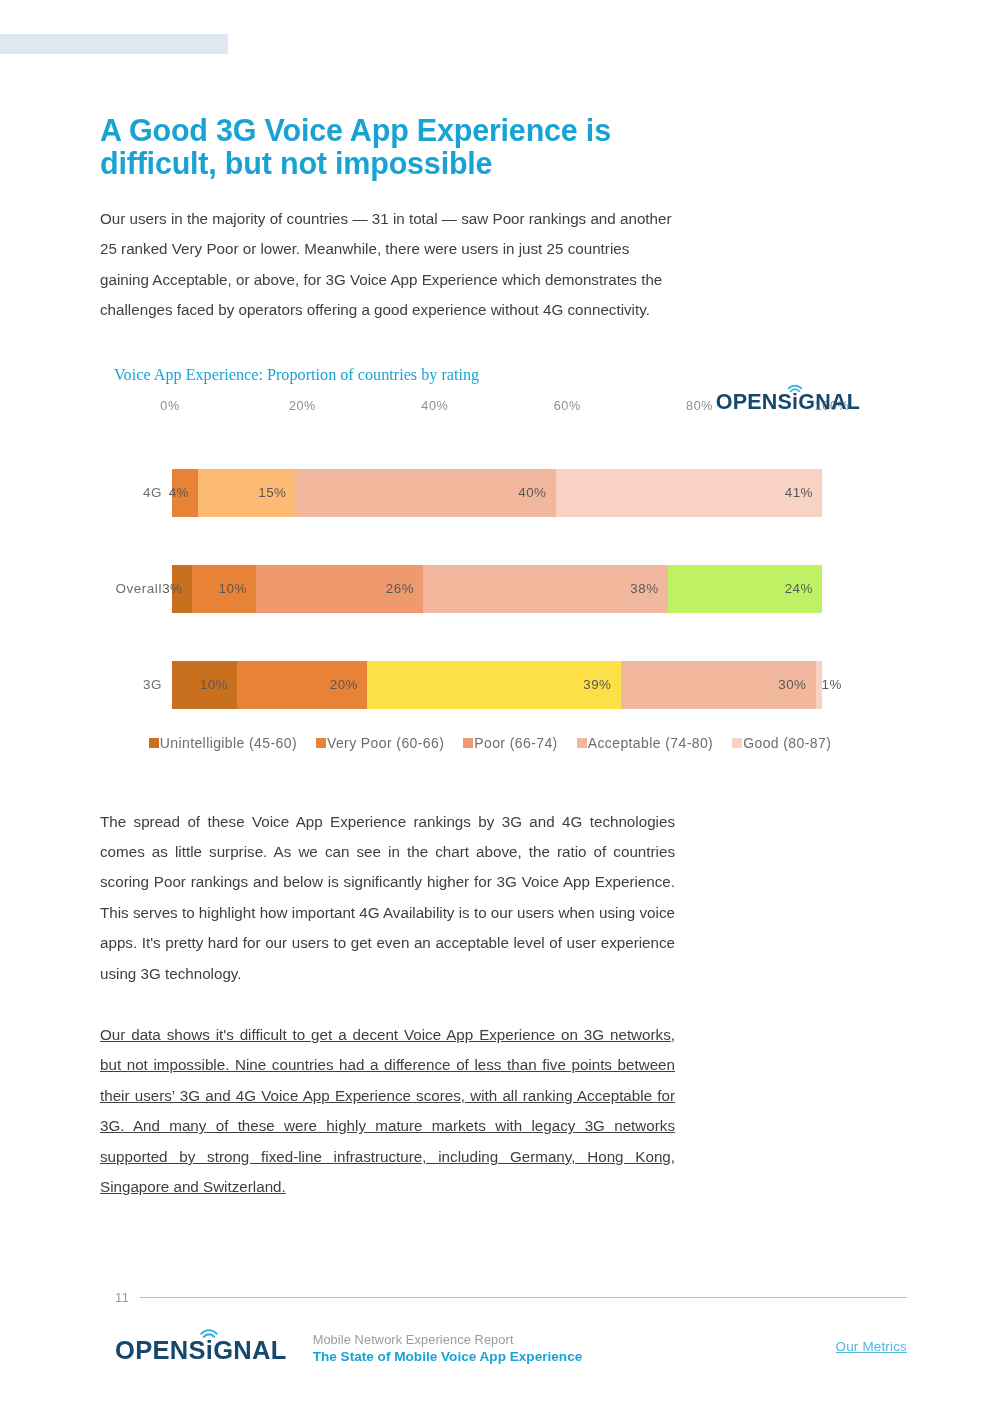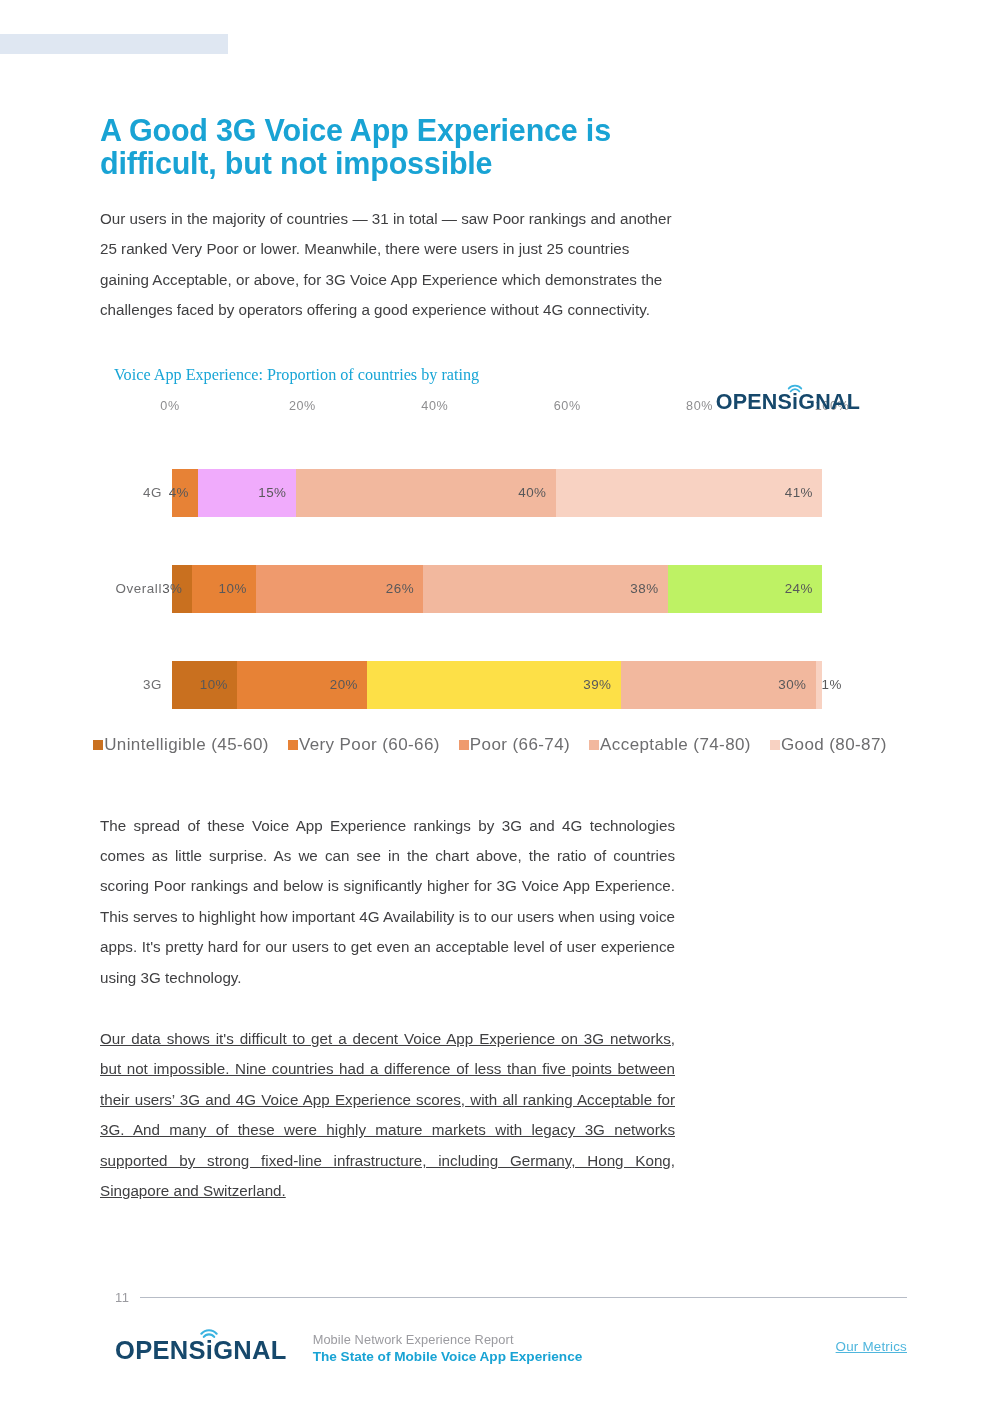--- a/index.html
+++ b/index.html
@@ -167,21 +167,21 @@
     align-items: center;
     gap: 19px;
     margin-top: 2px;
     margin-left: 40px;
     width: 700px;
   }
   .legend-item {
     display: flex;
     align-items: center;
     gap: 1px;
-    font-size: 17px;
+    font-size: 14px;
     color: #6d6d6f;
     letter-spacing: 0.4px;
     white-space: nowrap;
   }
   .legend-swatch {
     width: 10px;
     height: 10px;
     flex: none;
   }
 
@@ -305,21 +305,21 @@
       <span class="bw-text">GNAL</span>
     </div>
 
     <div class="plot" id="plot">
         <div class="bar-row">
           <div class="bar-label">4G</div>
           <div class="bar-track">
             <div class="seg" style="width: 4%; background: rgb(231, 130, 54);">
               <span class="seg-val">4%</span>
             </div>
-            <div class="seg" style="width: 15%; background: #f0abfc;">
+            <div class="seg" style="width: 15%; background: #fdba74;">
               <span class="seg-val">15%</span>
             </div>
             <div class="seg" style="width: 40%; background: rgb(242, 184, 158);">
               <span class="seg-val">40%</span>
             </div>
             <div class="seg" style="width: 41%; background: rgb(248, 210, 194);">
               <span class="seg-val">41%</span>
             </div>
           </div>
         </div>

